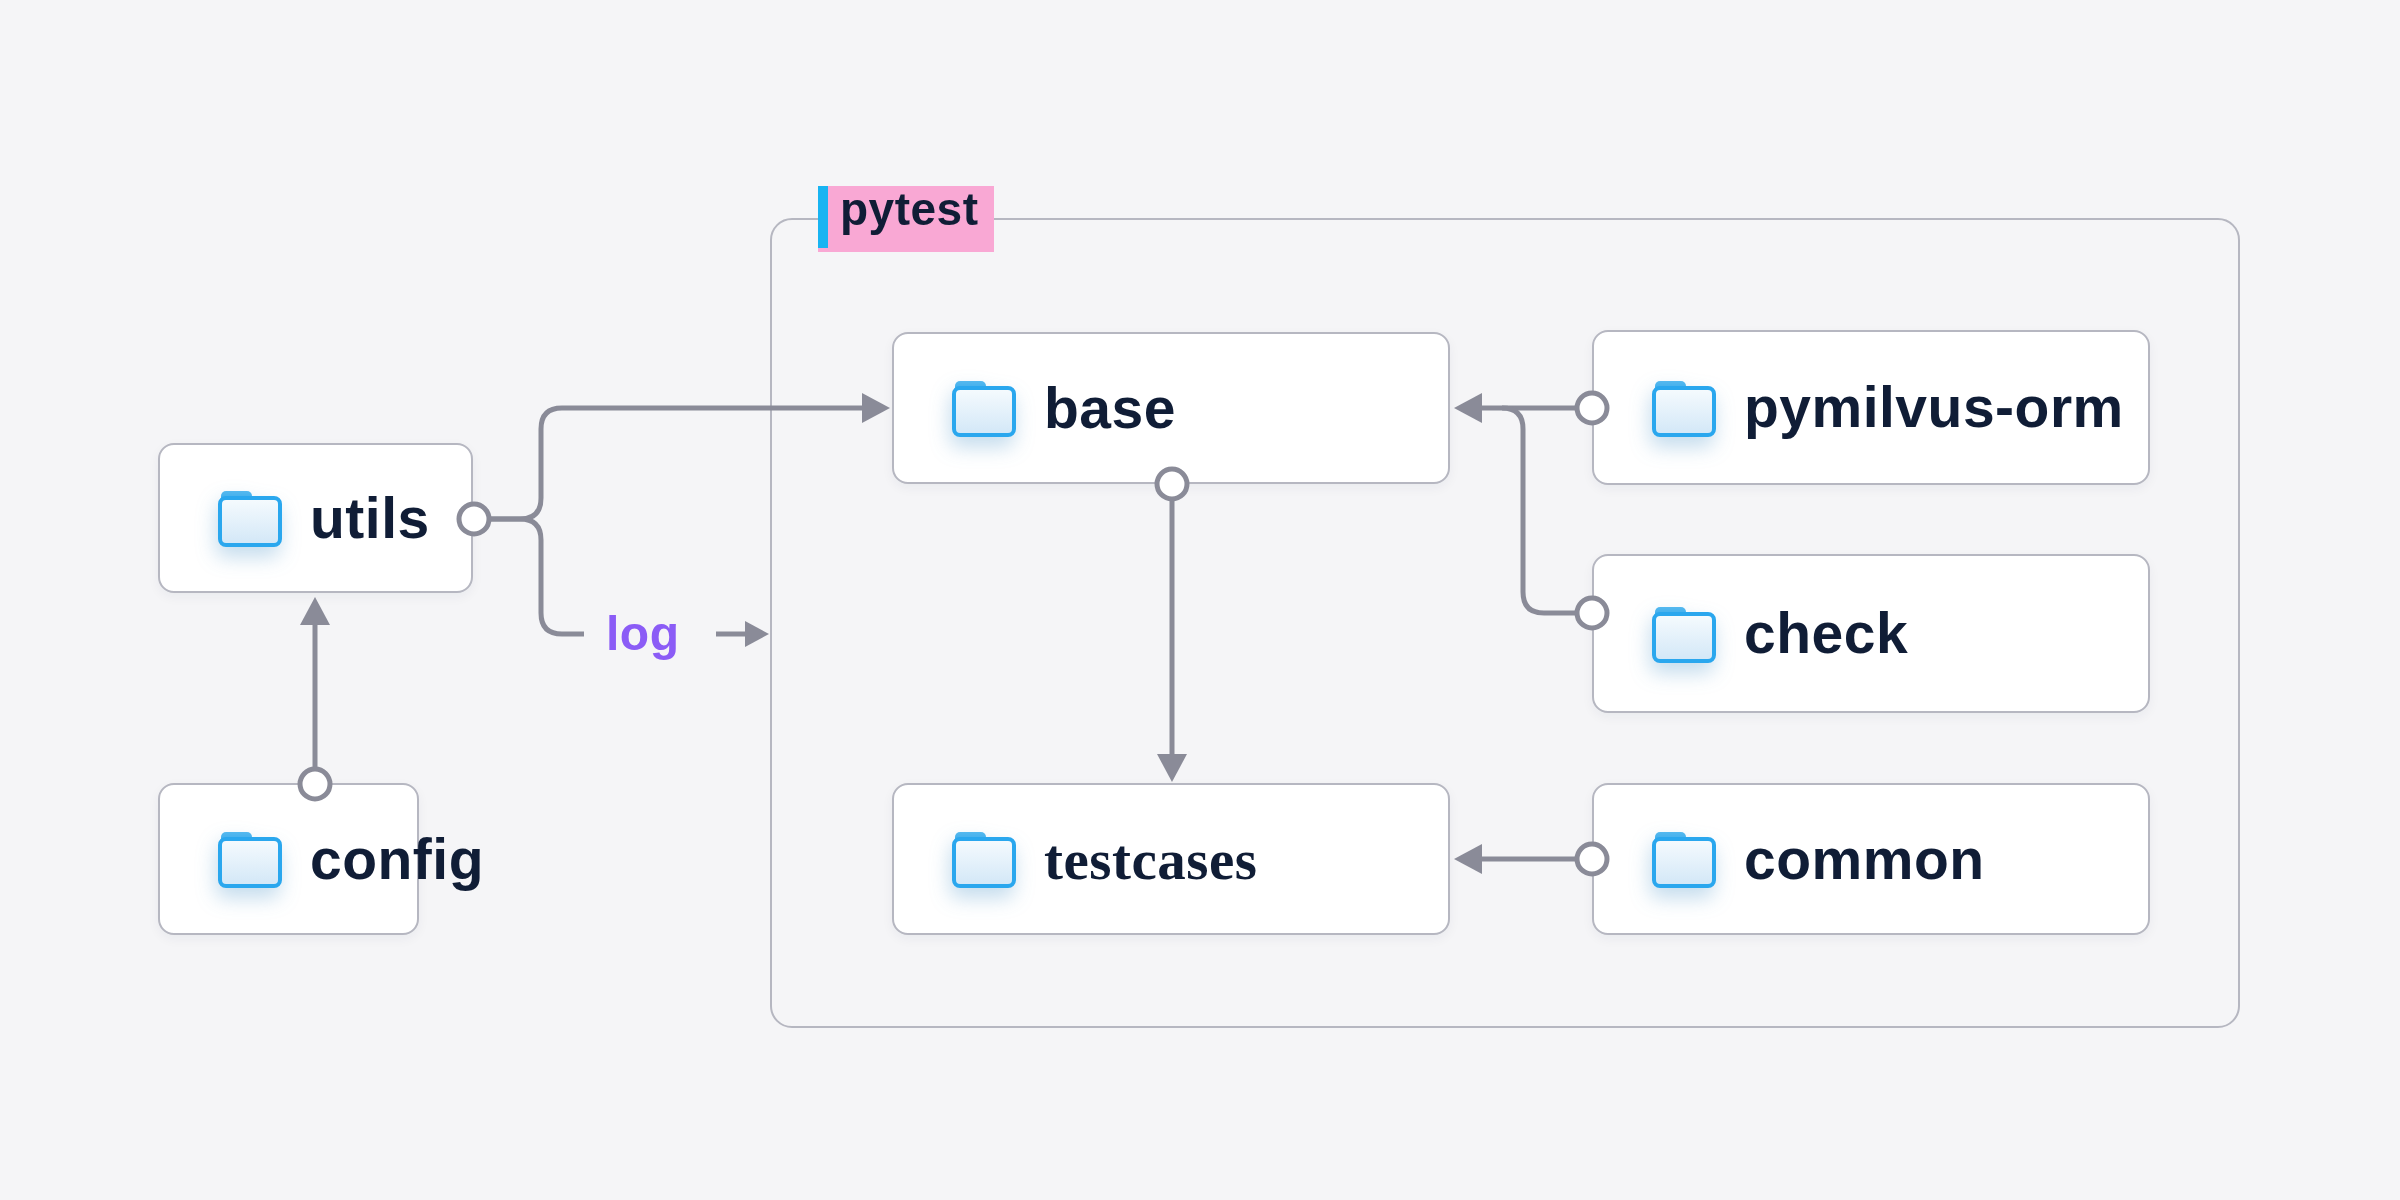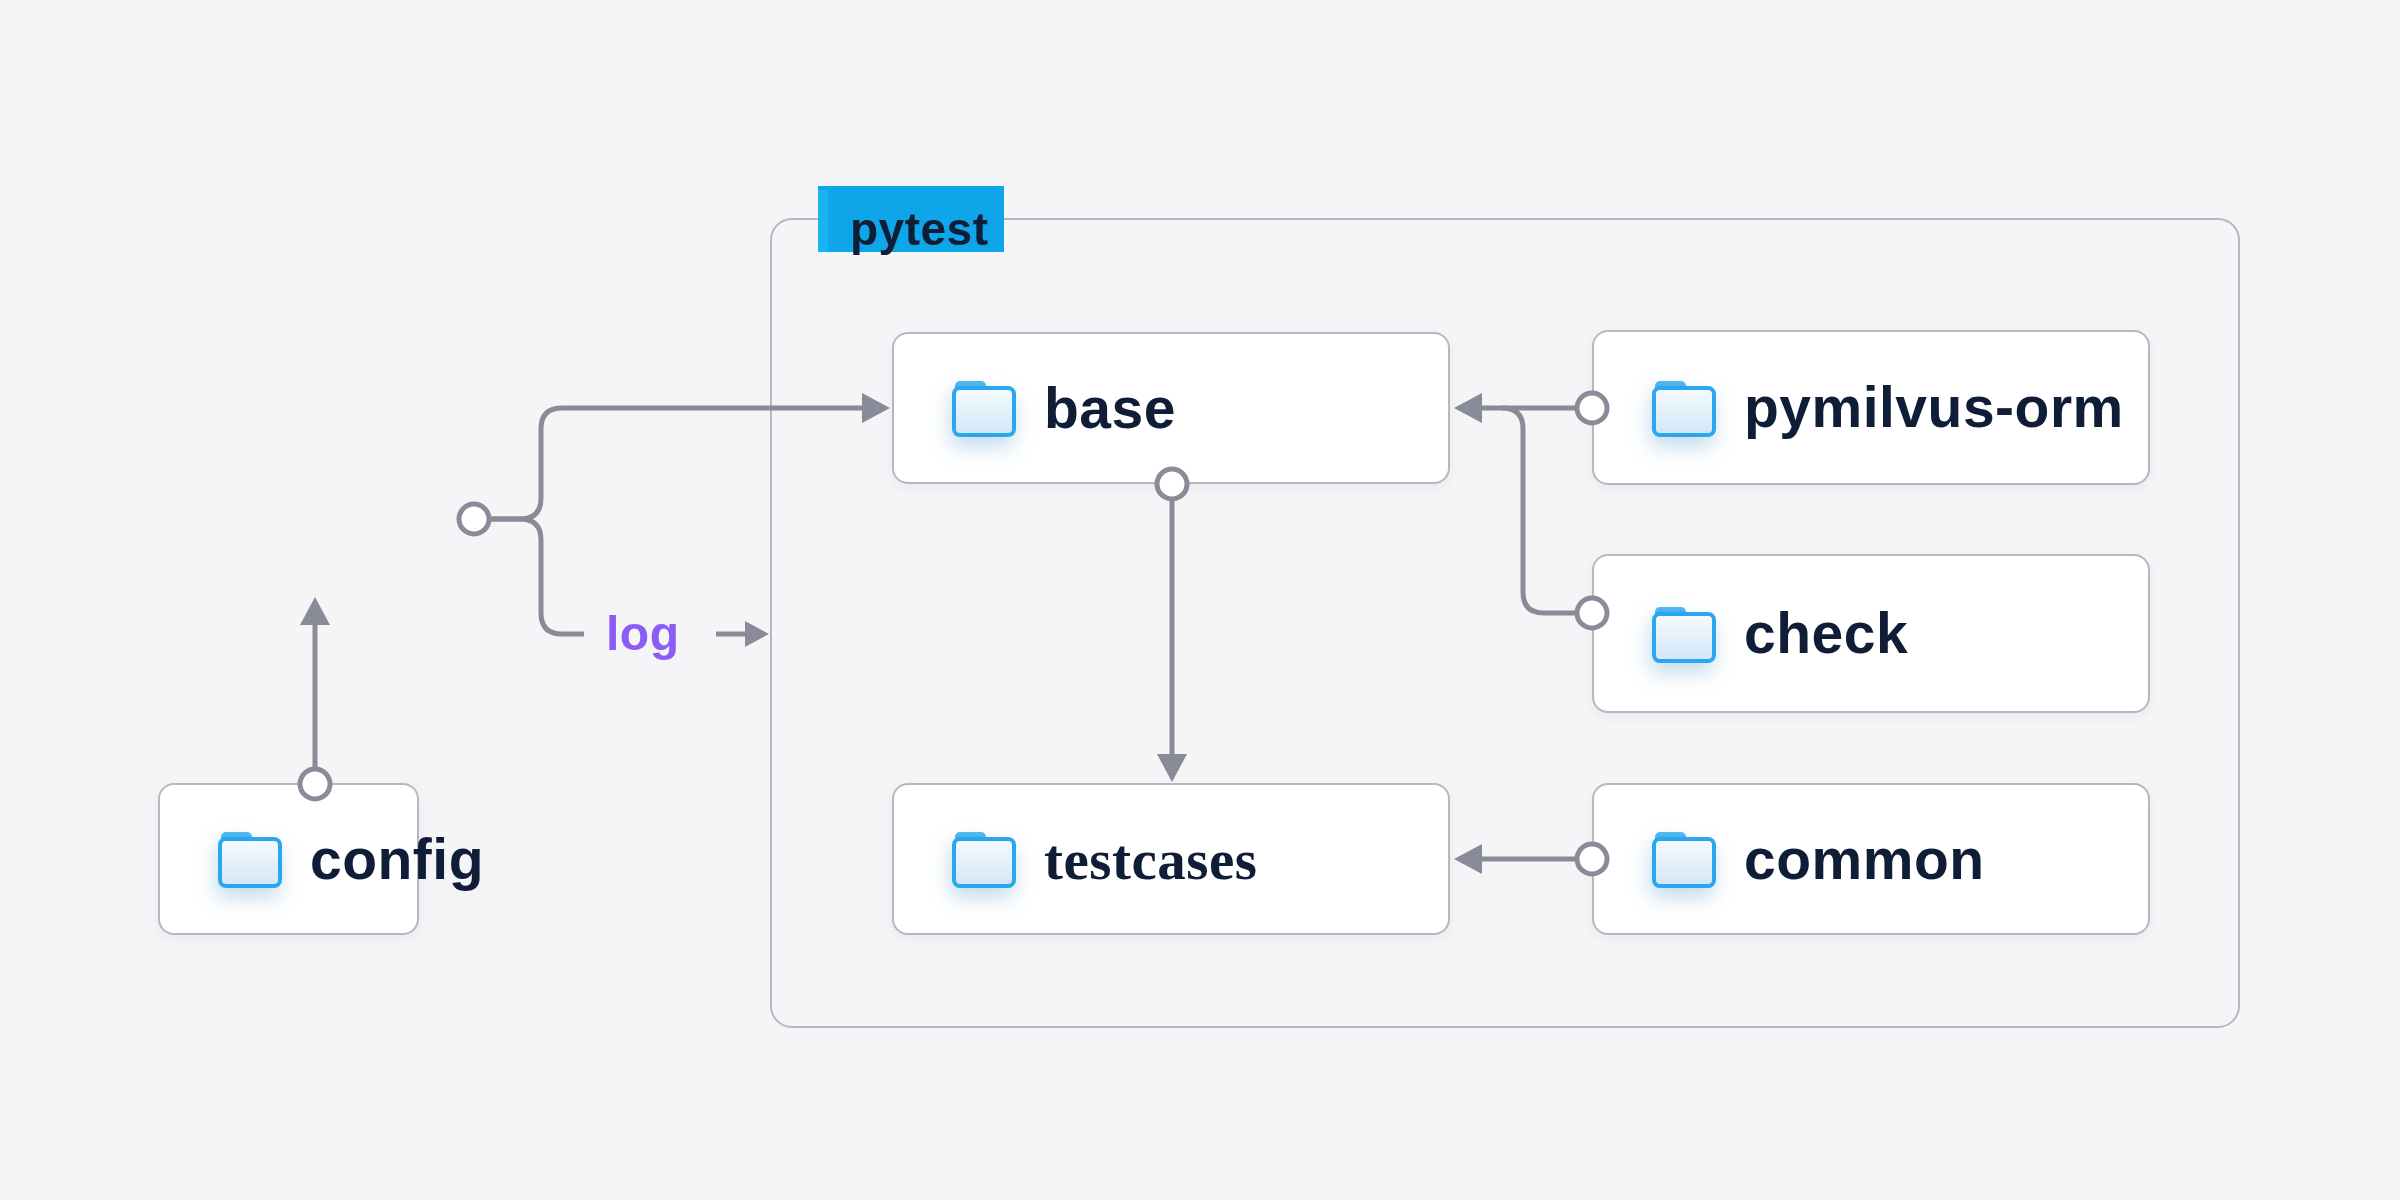--- a/index.html
+++ b/index.html
@@ -14,22 +14,22 @@
   .group-box{
     position:absolute;
     left:770px;top:218px;width:1470px;height:810px;
     border:2.5px solid #b6b7c1;
     border-radius:22px;
     box-sizing:border-box;
   }
   .group-label{
     position:absolute;
     left:818px;top:186px;height:66px;
-    display:flex;align-items:flex-end;gap:22px;
-    background:#0ea5e9;
+    display:flex;align-items:flex-start;gap:12px;
+    background:#f9a8d4;
     padding:0 16px 0 0;
   }
   .group-label .bar{
     width:10px;height:62px;
     background:#18b4f2;
   }
   .group-label .txt{
     font-size:46px;font-weight:700;color:#101d36;
     line-height:1;letter-spacing:0.5px;
   }
@@ -105,20 +105,26 @@
 </svg>
 
 <div class="stage">
 
   <div class="group-box"></div>
   <div class="group-label">
     <span class="bar"></span>
     <span class="txt">pytest</span>
   </div>
 
+  <div class="node" id="node-utils">
+    <svg class="folder">
+        <use href="#folder-icon-sym"></use>
+      </svg>
+    <span class="label">utils</span>
+  </div>
 
   <div class="node" id="node-config">
     <svg class="folder">
         <use href="#folder-icon-sym"></use>
       </svg>
     <span class="label">config</span>
   </div>
 
   <div class="node" id="node-base">
     <svg class="folder">

